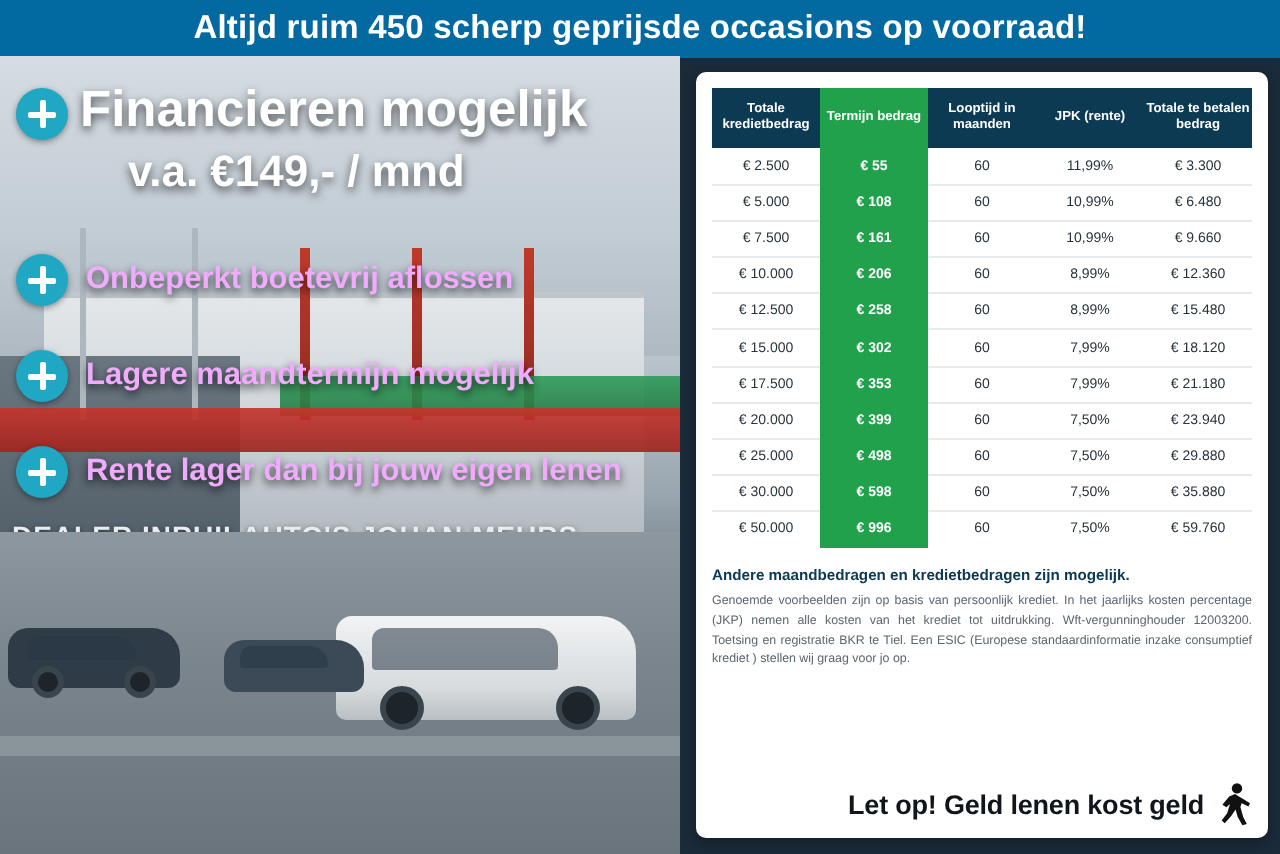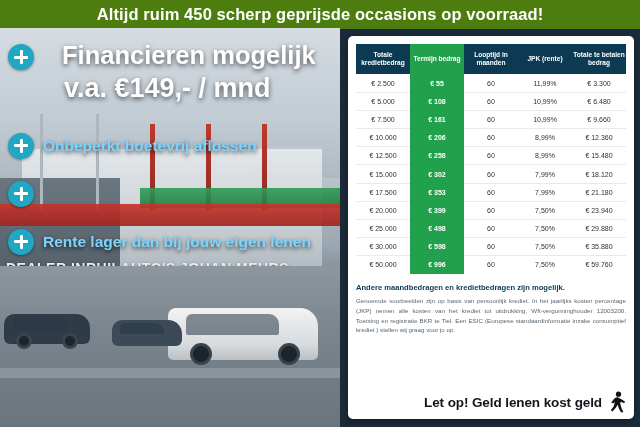--- a/index.html
+++ b/index.html
@@ -88,21 +88,21 @@
     left: 6px; top: 232px; font-size: 14px; color: #e8edf1;
     text-shadow: 0 1px 3px rgba(0,0,0,.6);
   }
   .photo .sign-bovag {
     left: 120px; top: 254px; font-size: 11px; color: #f0f4f7;
   }
 
   
   .topbar {
     position: absolute; left: 0; top: 0; width: 640px; height: 29px;
-    background: #4d7c0f;
+    background: #0369a1;
     display: flex; align-items: center; justify-content: center;
   }
   .topbar .headline {
     color: #ffffff;
     font-size: 16.5px;
     font-weight: 700;
     letter-spacing: .1px;
     white-space: nowrap;
   }
 
@@ -110,22 +110,22 @@
   .left-stack {
     position: absolute; left: 0; top: 34px; width: 352px; height: 393px;
     padding: 8px 6px 10px 8px;
   }
   .promo-title {
     color: #ffffff;
     font-weight: 700;
     text-shadow: 0 2px 5px rgba(0,0,0,.65);
     line-height: 1.08;
   }
-  .promo-title .l1 { font-size: 25.5px; display: block; padding-left: 54px; }
-  .promo-title .l2 { font-size: 27px; display: block; padding-left: 56px; margin-top: 4px; }
+  .promo-title .l1 { font-size: 25.5px; display: block; padding-left: 32px; }
+  .promo-title .l2 { font-size: 22px; display: block; padding-left: 56px; margin-top: 4px; }
 
   .bullet-row {
     display: flex; align-items: center; gap: 9px;
     margin-top: 22px;
   }
   .bullet-row.b1 { margin-top: 30px; }
   .plus {
     flex: 0 0 auto;
     width: 26px; height: 26px; border-radius: 50%;
     background: #1fa7c4;
@@ -134,21 +134,21 @@
   }
   .plus::before, .plus::after {
     content: ""; position: absolute; background: #ffffff; border-radius: 1px;
   }
   .plus::before { left: 6px; top: 11.5px; width: 14px; height: 3px; }
   .plus::after  { top: 6px; left: 11.5px; height: 14px; width: 3px; }
   .plus.abs-first {
     position: absolute; left: 8px; top: 10px;
   }
   .bullet-text {
-    color: #7dd3fc;
+    color: #f0abfc;
     font-size: 15.5px;
     font-weight: 700;
     text-shadow: 0 2px 4px rgba(0,0,0,.7);
     white-space: nowrap;
     text-align: right;
   }
 
   
   .card {
     position: absolute;
@@ -267,20 +267,21 @@
     <span class="l2">v.a. €149,- / mnd</span>
   </div>
 
   <div class="bullet-row b1">
     <div class="plus"></div>
     <div class="bullet-text">Onbeperkt boetevrij aflossen</div>
   </div>
 
   <div class="bullet-row">
     <div class="plus"></div>
+    <div class="bullet-text">Lagere maandtermijn mogelijk</div>
   </div>
 
   <div class="bullet-row">
     <div class="plus"></div>
     <div class="bullet-text">Rente lager dan bij jouw eigen lenen</div>
   </div>
 </div>
 
 <div class="card">
   <table class="rates">

